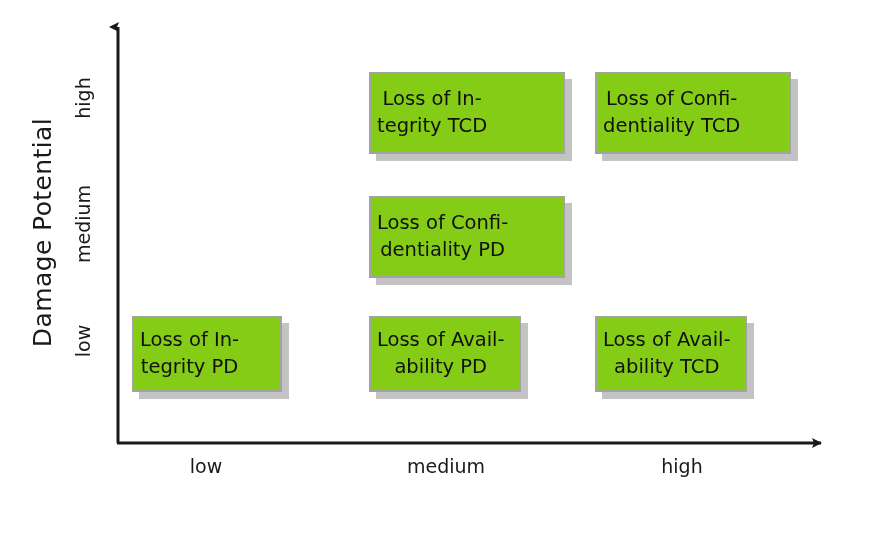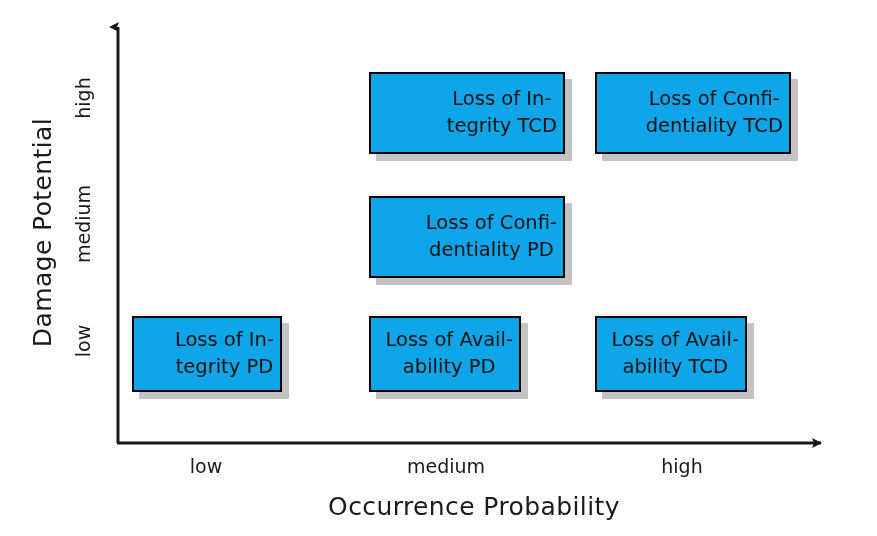--- a/index.html
+++ b/index.html
@@ -65,26 +65,26 @@
   .x-tick {
     width: 150px;
     text-align: center;
     top: 455px;
   }
 
   
   .risk-box {
     position: absolute;
     box-sizing: border-box;
-    background: #0ea5e9;
-    border: 2px solid #000000;
+    background: #84cc16;
+    border: 2px solid #a3a3a3;
     box-shadow: 7px 7px 0 0 #c3c3c3;
     display: flex;
     align-items: center;
-    justify-content: flex-end;
+    justify-content: flex-start;
     z-index: 2;
   }
   .risk-box-text {
     color: #111111;
     font-size: 19.5px;
     line-height: 1.38;
     text-align: center;
     font-family: "DejaVu Sans", sans-serif;
     white-space: pre-line;
     padding: 0 6px;
@@ -111,21 +111,20 @@
   <div class="axis-title" id="y-axis-title">Damage Potential</div>
 
   <div class="tick-label y-tick" style="top: 87px;">high</div>
   <div class="tick-label y-tick" style="top: 213px;">medium</div>
   <div class="tick-label y-tick" style="top: 330px;">low</div>
 
   <div class="tick-label x-tick" style="left: 131px;">low</div>
   <div class="tick-label x-tick" style="left: 371px;">medium</div>
   <div class="tick-label x-tick" style="left: 607px;">high</div>
 
-  <div class="axis-title" id="x-axis-title">Occurrence Probability</div>
 
   <div class="risk-box" style="left: 369px; top: 72px; width: 196px; height: 82px;">
     <span class="risk-box-text">Loss of In-
 tegrity TCD</span>
   </div>
 
   <div class="risk-box" style="left: 595px; top: 72px; width: 196px; height: 82px;">
     <span class="risk-box-text">Loss of Confi-
 dentiality TCD</span>
   </div>

